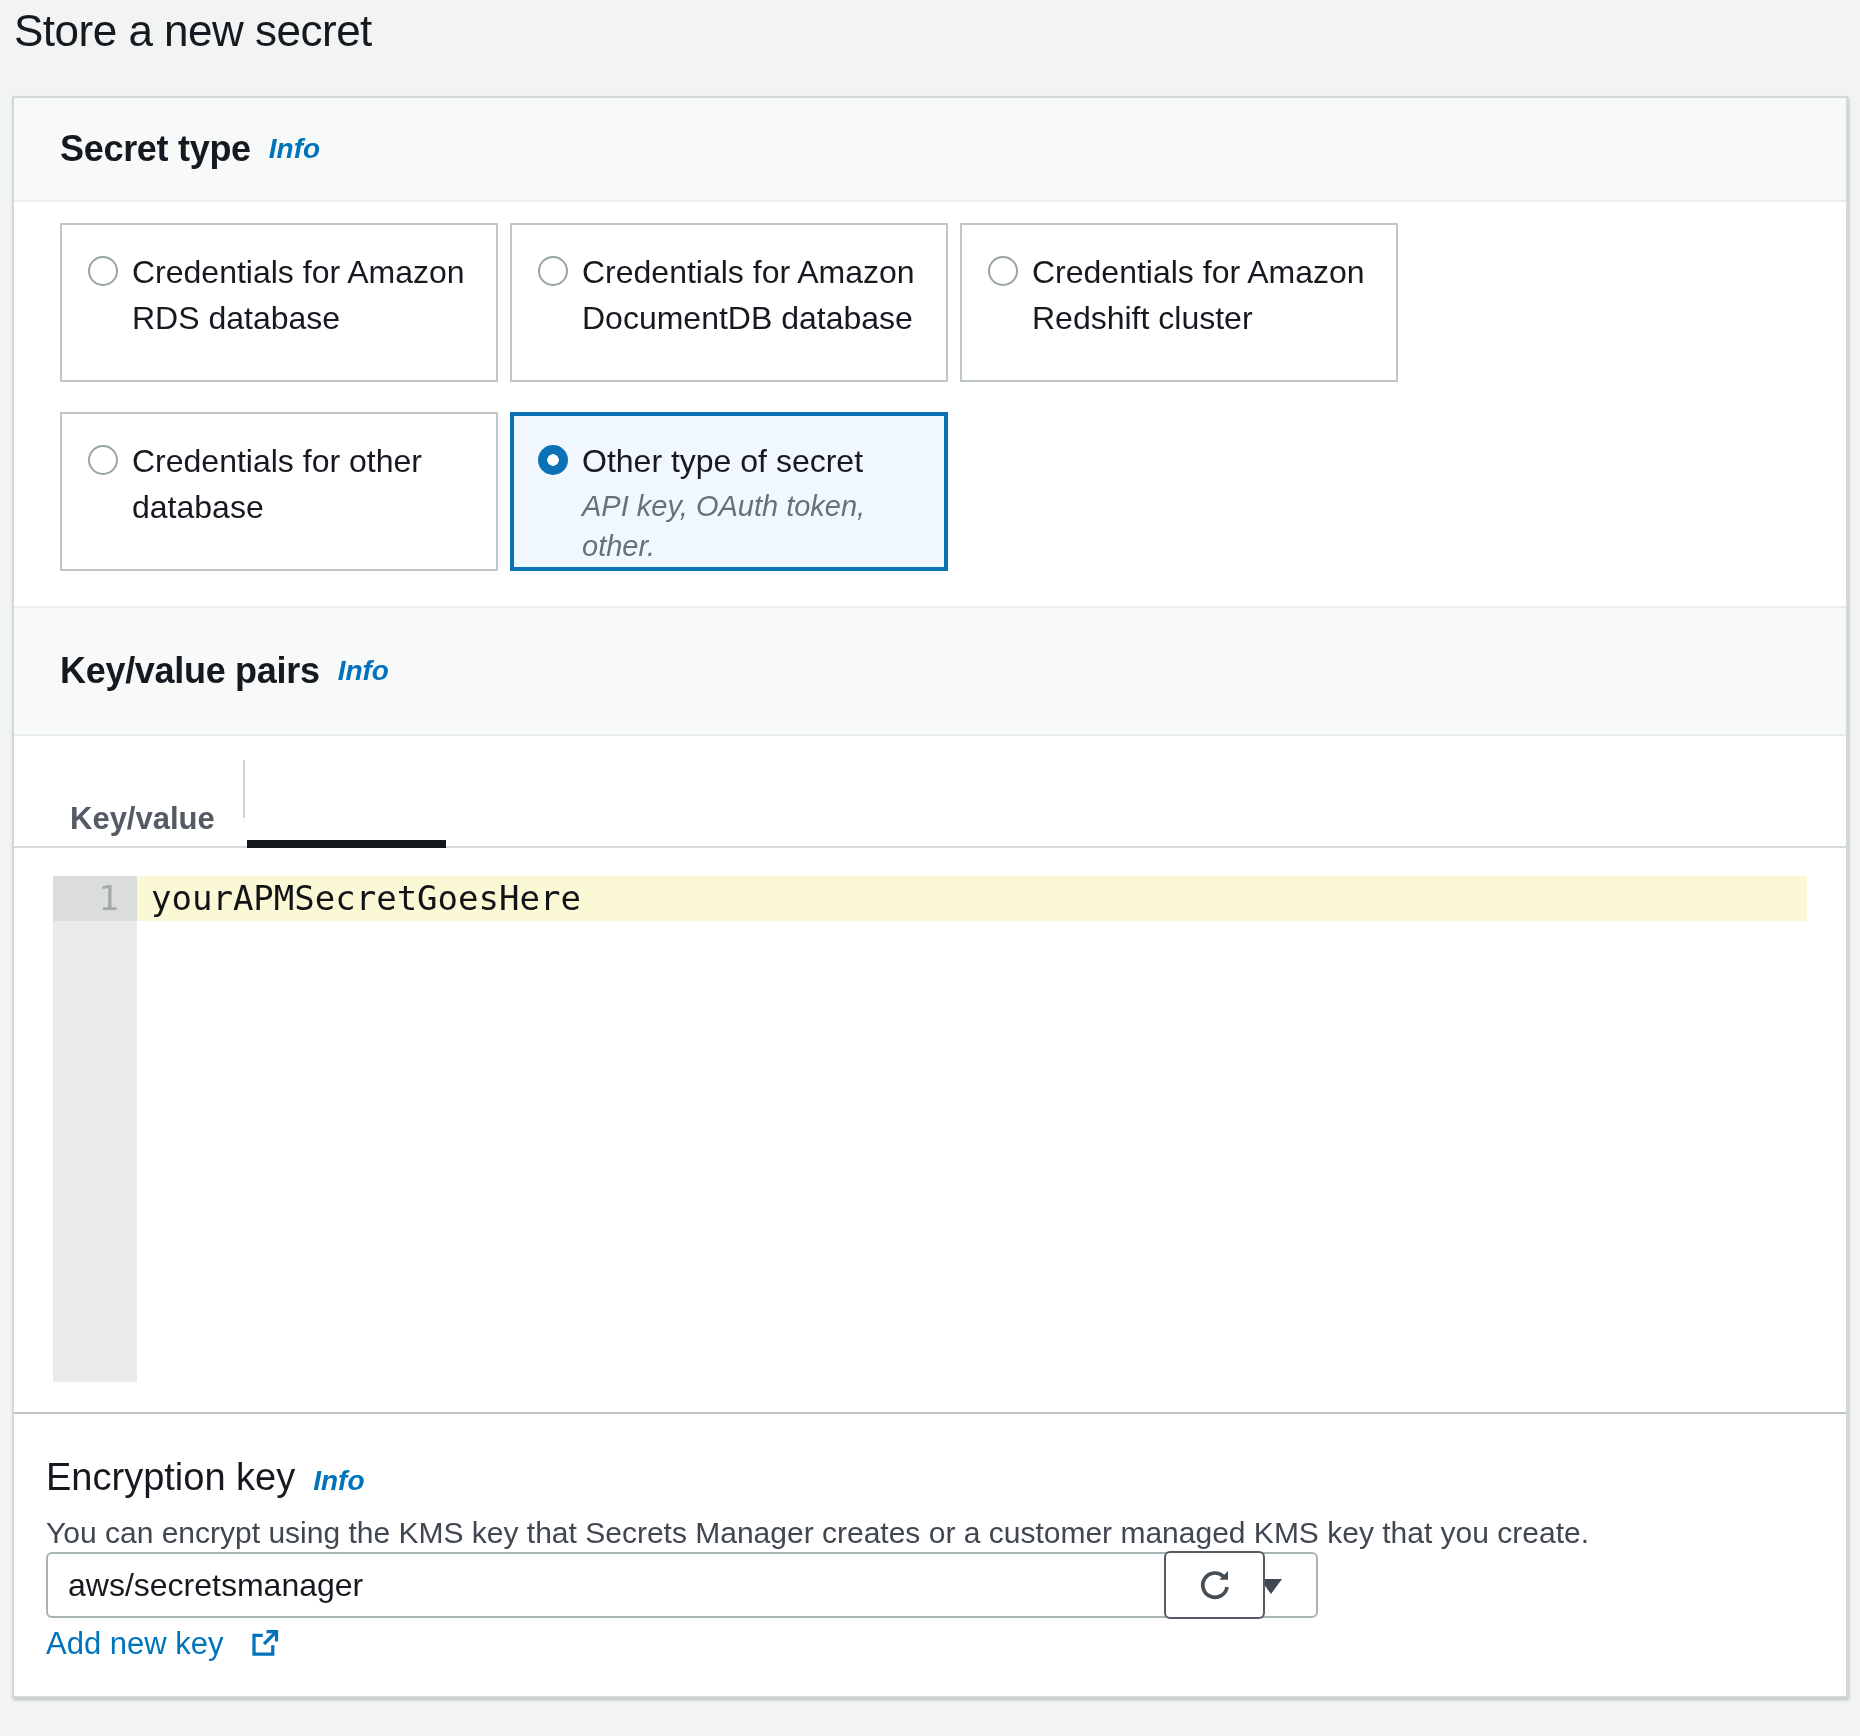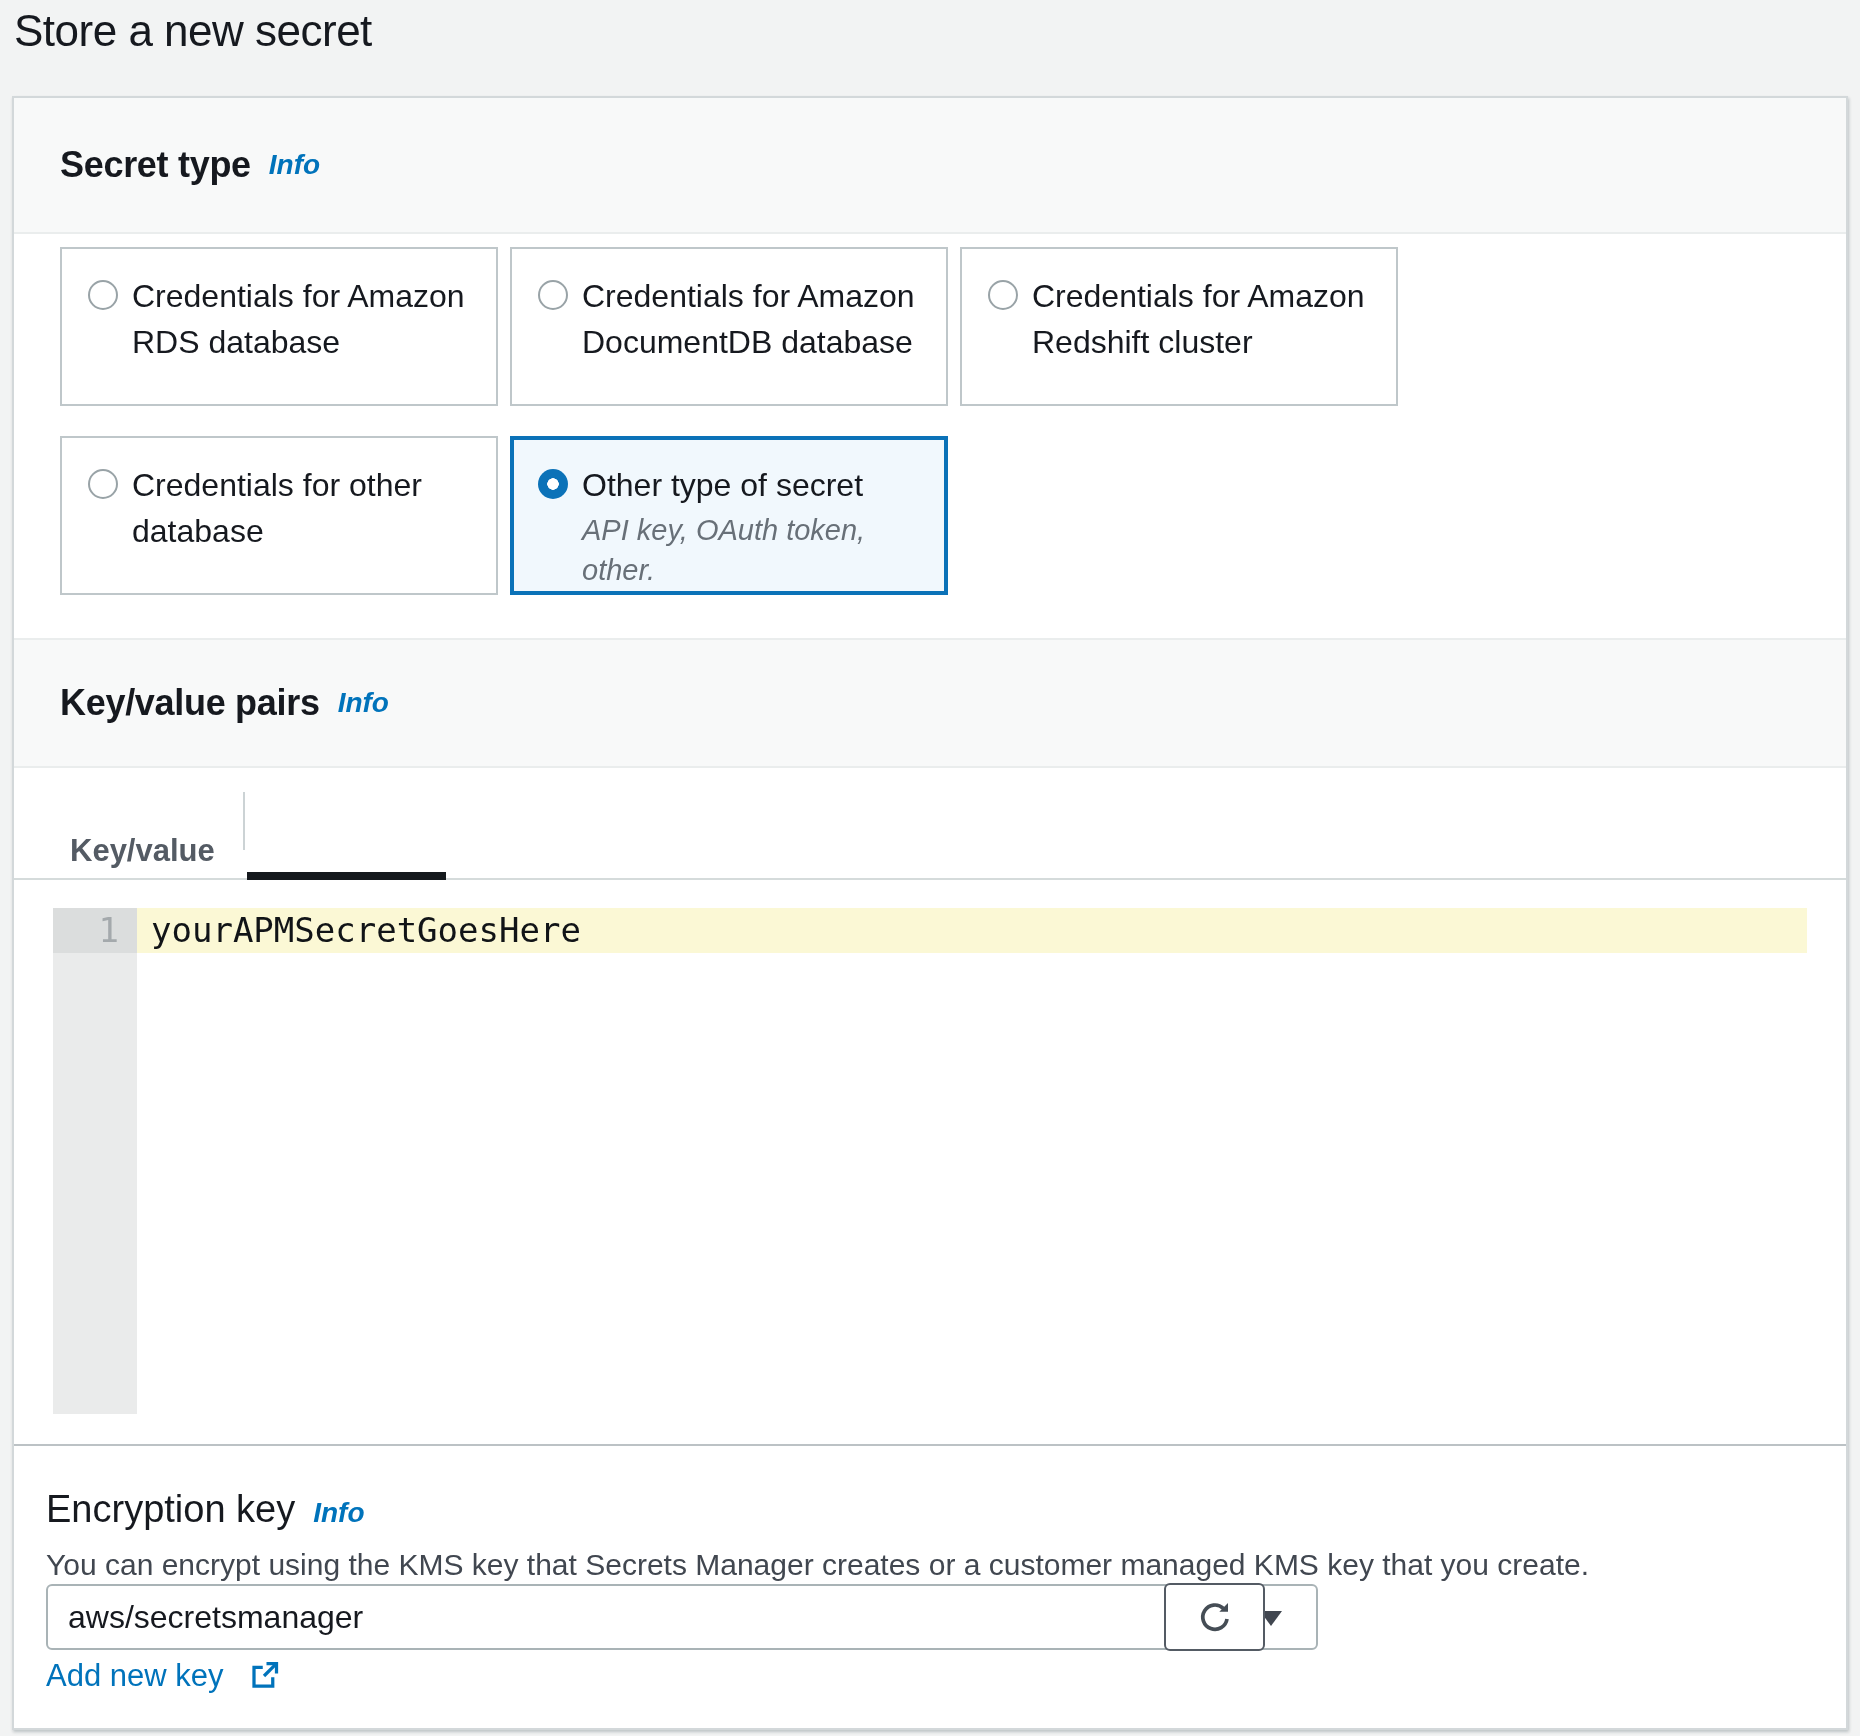--- a/index.html
+++ b/index.html
@@ -17,31 +17,31 @@
     letter-spacing:-0.5px;
   }
   .container{
     position:absolute; left:12px; top:96px; width:1836px;
     background:#ffffff;
     border:2px solid #d3d8da;
     box-shadow:1px 2px 3px rgba(0,28,36,0.22);
   }
   
   .sec-header{
-    height:136px; background:#f8f9f9;
+    height:104px; background:#f8f9f9;
     display:flex; align-items:center; gap:18px;
     padding-left:46px;
     border-bottom:2px solid #eaeded;
   }
   .sec-header.bordered-top{ border-top:2px solid #eaeded; height:130px; }
   .sec-heading{ font-size:36px; font-weight:700; color:#16191f; letter-spacing:-0.3px; }
   .info-link{ font-size:28px; font-weight:700; color:#0073bb; cursor:pointer;font-style:italic; }
   
   .cards{
-    padding:13px 0 0 46px;
+    padding:21px 0 0 46px;
     height:404px;
     display:grid;
     grid-template-columns:repeat(3,438px);
     grid-auto-rows:159px;
     column-gap:12px; row-gap:30px;
   }
   .card{
     border:2px solid #bfc7ca;
     background:#ffffff;
     padding:24px 24px 0 26px;

